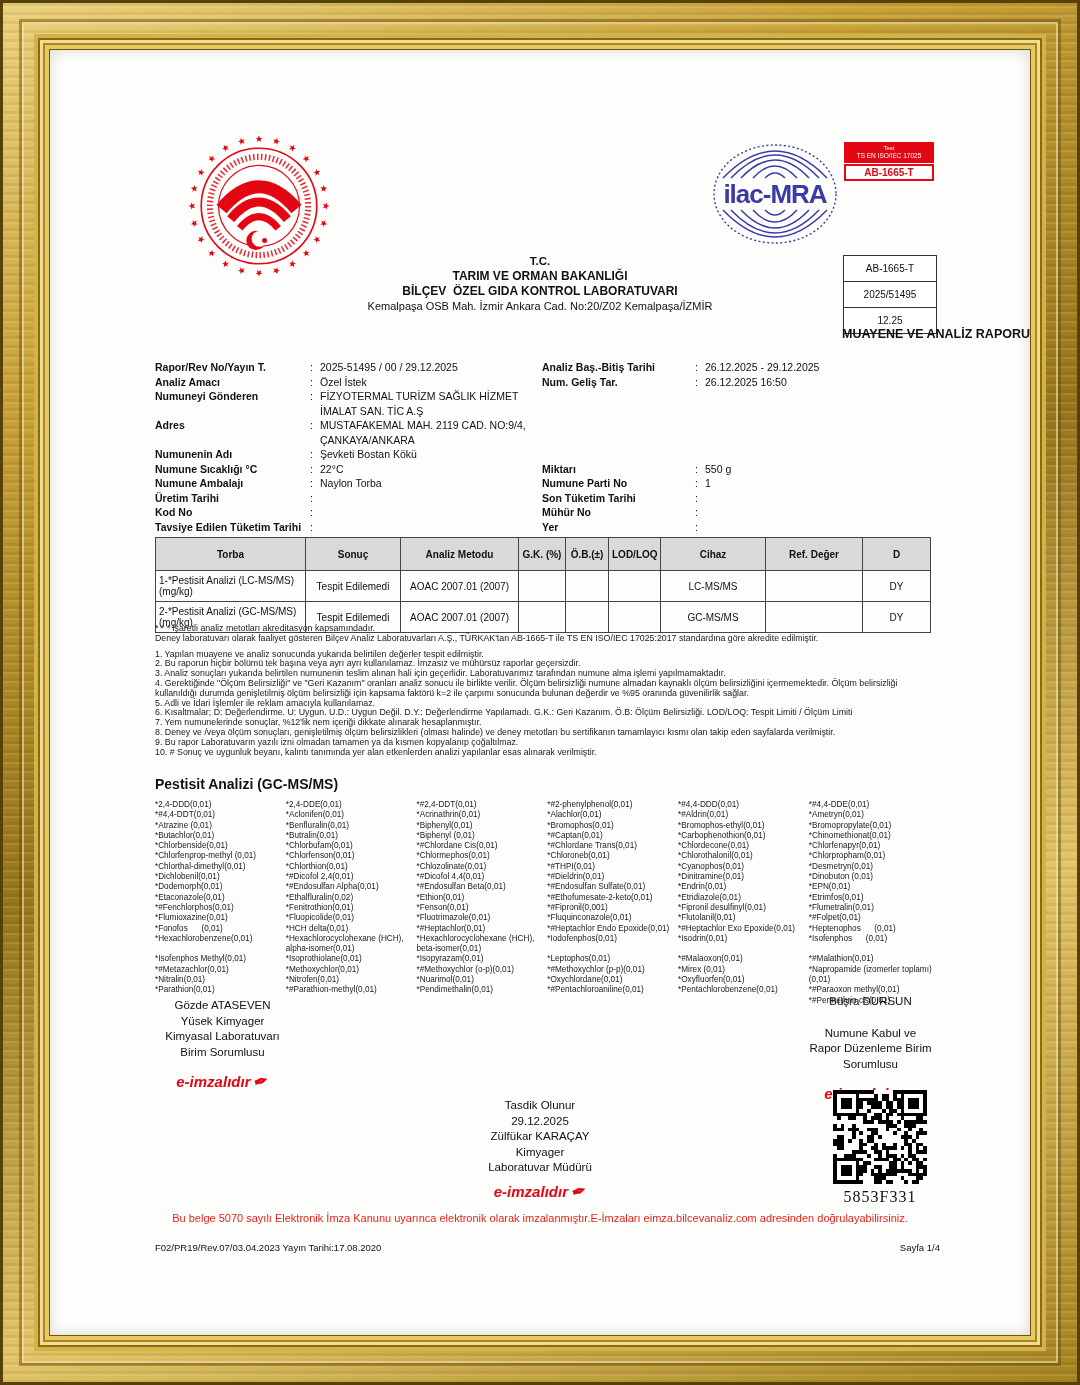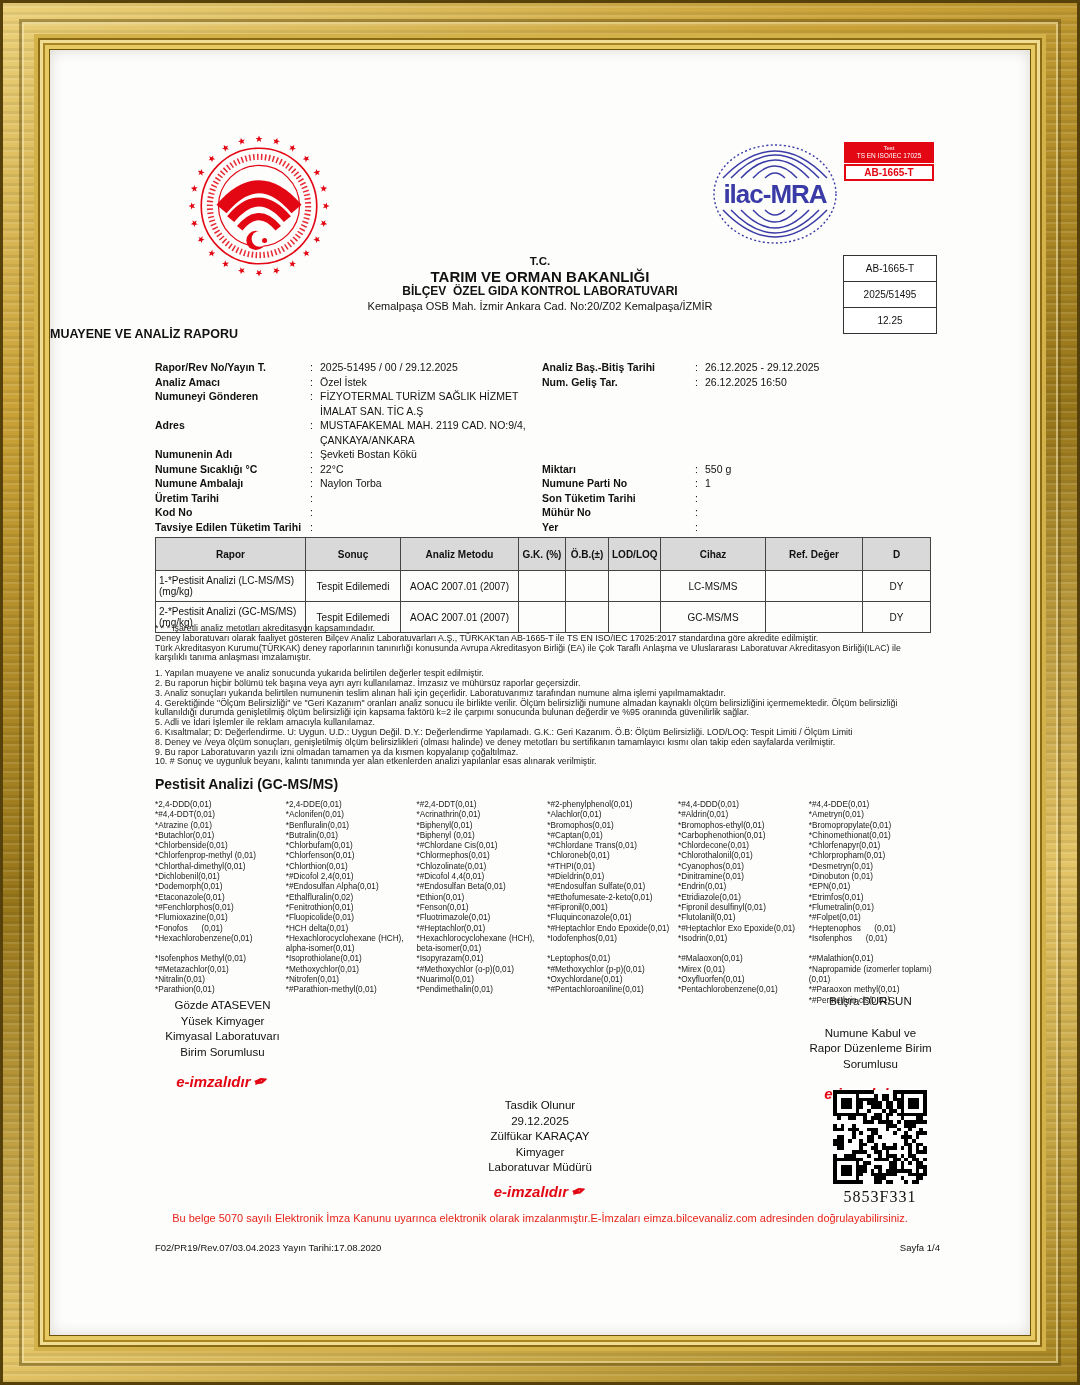--- a/index.html
+++ b/index.html
@@ -32,24 +32,24 @@
   .tk-test{background:#e30613;color:#fff;width:90px;margin:4px auto 0;padding:2px 0 3px;line-height:8px;}
   .tk-test .l1{font-size:6px;display:block;}
   .tk-test .l2{font-size:6.5px;display:block;}
   .tk-ab{border:2px solid #e30613;color:#e30613;font-weight:bold;font-size:10px;width:86px;margin:1px auto 0;padding:1px 0;background:#fff;}
   .ref-table{left:793px;top:205px;width:92px;border:1.5px solid #333;}
   .ref-cell{border-bottom:1.5px solid #333;font-size:10px;text-align:center;padding:7px 2px;background:#fff;}
   .ref-cell:last-child{border-bottom:none;}
   
   .title-block{left:0;right:0;top:204px;text-align:center;line-height:15px;}
   .title-block .tc{font-weight:bold;font-size:11.5px;}
-  .title-block .ministry{font-weight:bold;font-size:15px;}
+  .title-block .ministry{font-weight:bold;font-size:12px;}
   .title-block .lab{font-weight:bold;font-size:12px;white-space:pre;}
   .title-block .addr{font-size:11px;}
-  .report-title{left:0;right:0;top:277px;text-align:left;font-weight:bold;font-size:12.5px;}
+  .report-title{left:0;right:0;top:277px;text-align:right;font-weight:bold;font-size:12.5px;}
   
   .info-grid{left:105px;right:95px;top:310px;font-size:10.5px;line-height:14.5px;}
   .info-row{display:grid;grid-template-columns:155px 10px 222px 153px 10px 1fr;}
   .info-row .lbl{font-weight:bold;}
   .info-row .rl:empty + .colon{visibility:hidden;}
   
   .res-table{left:105px;top:487px;width:775px;border-collapse:collapse;table-layout:fixed;font-size:10px;}
   .res-table th,.res-table td{border:1px solid #444;padding:2px 3px;}
   .res-table th{background:#d9d9d9;font-weight:bold;text-align:center;height:28px;}
   .res-table td{height:26px;text-align:center;}
@@ -266,21 +266,21 @@
         <col style="width:118px">
         <col style="width:47px">
         <col style="width:43px">
         <col style="width:52px">
         <col style="width:105px">
         <col style="width:97px">
         <col style="width:68px">
       </colgroup>
     <thead>
       <tr>
-          <th>Rapor</th>
+          <th>Torba</th>
           <th>Sonuç</th>
           <th>Analiz Metodu</th>
           <th>G.K. (%)</th>
           <th>Ö.B.(±)</th>
           <th>LOD/LOQ</th>
           <th>Cihaz</th>
           <th>Ref. Değer</th>
           <th>D</th>
         </tr>
     </thead>
@@ -309,29 +309,29 @@
         <td></td>
         <td>DY</td>
       </tr>
       </tbody>
   </table>
 
   <div class="abs notes">
     <div class="acc">
         <div>* * * işaretli analiz metotları akreditasyon kapsamındadır.</div>
         <div>Deney laboratuvarı olarak faaliyet gösteren Bilçev Analiz Laboratuvarları A.Ş., TÜRKAK'tan AB-1665-T ile TS EN ISO/IEC 17025:2017 standardına göre akredite edilmiştir.</div>
-        <div>Türk Akreditasyon Kurumu(TÜRKAK) deney raporlarının tanınırlığı konusunda Avrupa Akreditasyon Birliği (EA) ile Çok Taraflı Anlaşma ve Uluslararası Laboratuvar Akreditasyon Birliği(ILAC) ile karşılıklı tanıma anlaşması imzalamıştır.</div>
       </div>
     <div class="list">
         <div>1. Yapılan muayene ve analiz sonucunda yukarıda belirtilen değerler tespit edilmiştir.</div>
         <div>2. Bu raporun hiçbir bölümü tek başına veya ayrı ayrı kullanılamaz. İmzasız ve mühürsüz raporlar geçersizdir.</div>
         <div>3. Analiz sonuçları yukarıda belirtilen numunenin teslim alınan hali için geçerlidir. Laboratuvarımız tarafından numune alma işlemi yapılmamaktadır.</div>
         <div>4. Gerektiğinde "Ölçüm Belirsizliği" ve "Geri Kazanım" oranları analiz sonucu ile birlikte verilir. Ölçüm belirsizliği numune almadan kaynaklı ölçüm belirsizliğini içermemektedir. Ölçüm belirsizliği kullanıldığı durumda genişletilmiş ölçüm belirsizliği için kapsama faktörü k=2 ile çarpımı sonucunda bulunan değerdir ve %95 oranında güvenilirlik sağlar.</div>
         <div>5. Adli ve İdari İşlemler ile reklam amacıyla kullanılamaz.</div>
         <div>6. Kısaltmalar; D: Değerlendirme. U: Uygun. U.D.: Uygun Değil. D.Y.: Değerlendirme Yapılamadı. G.K.: Geri Kazanım. Ö.B: Ölçüm Belirsizliği. LOD/LOQ: Tespit Limiti / Ölçüm Limiti</div>
+        <div>7. Yem numunelerinde sonuçlar, %12'lik nem içeriği dikkate alınarak hesaplanmıştır.</div>
         <div>8. Deney ve /veya ölçüm sonuçları, genişletilmiş ölçüm belirsizlikleri (olması halinde) ve deney metotları bu sertifikanın tamamlayıcı kısmı olan takip eden sayfalarda verilmiştir.</div>
         <div>9. Bu rapor Laboratuvarın yazılı izni olmadan tamamen ya da kısmen kopyalanıp çoğaltılmaz.</div>
         <div>10. # Sonuç ve uygunluk beyanı, kalıntı tanımında yer alan etkenlerden analizi yapılanlar esas alınarak verilmiştir.</div>
       </div>
   </div>
 
   <div class="abs pest-title">Pestisit Analizi (GC-MS/MS)</div>
   <div class="abs pest-list">
     <div class="pest-col">
         <div class="pest-item">*2,4-DDD(0,01)</div>

